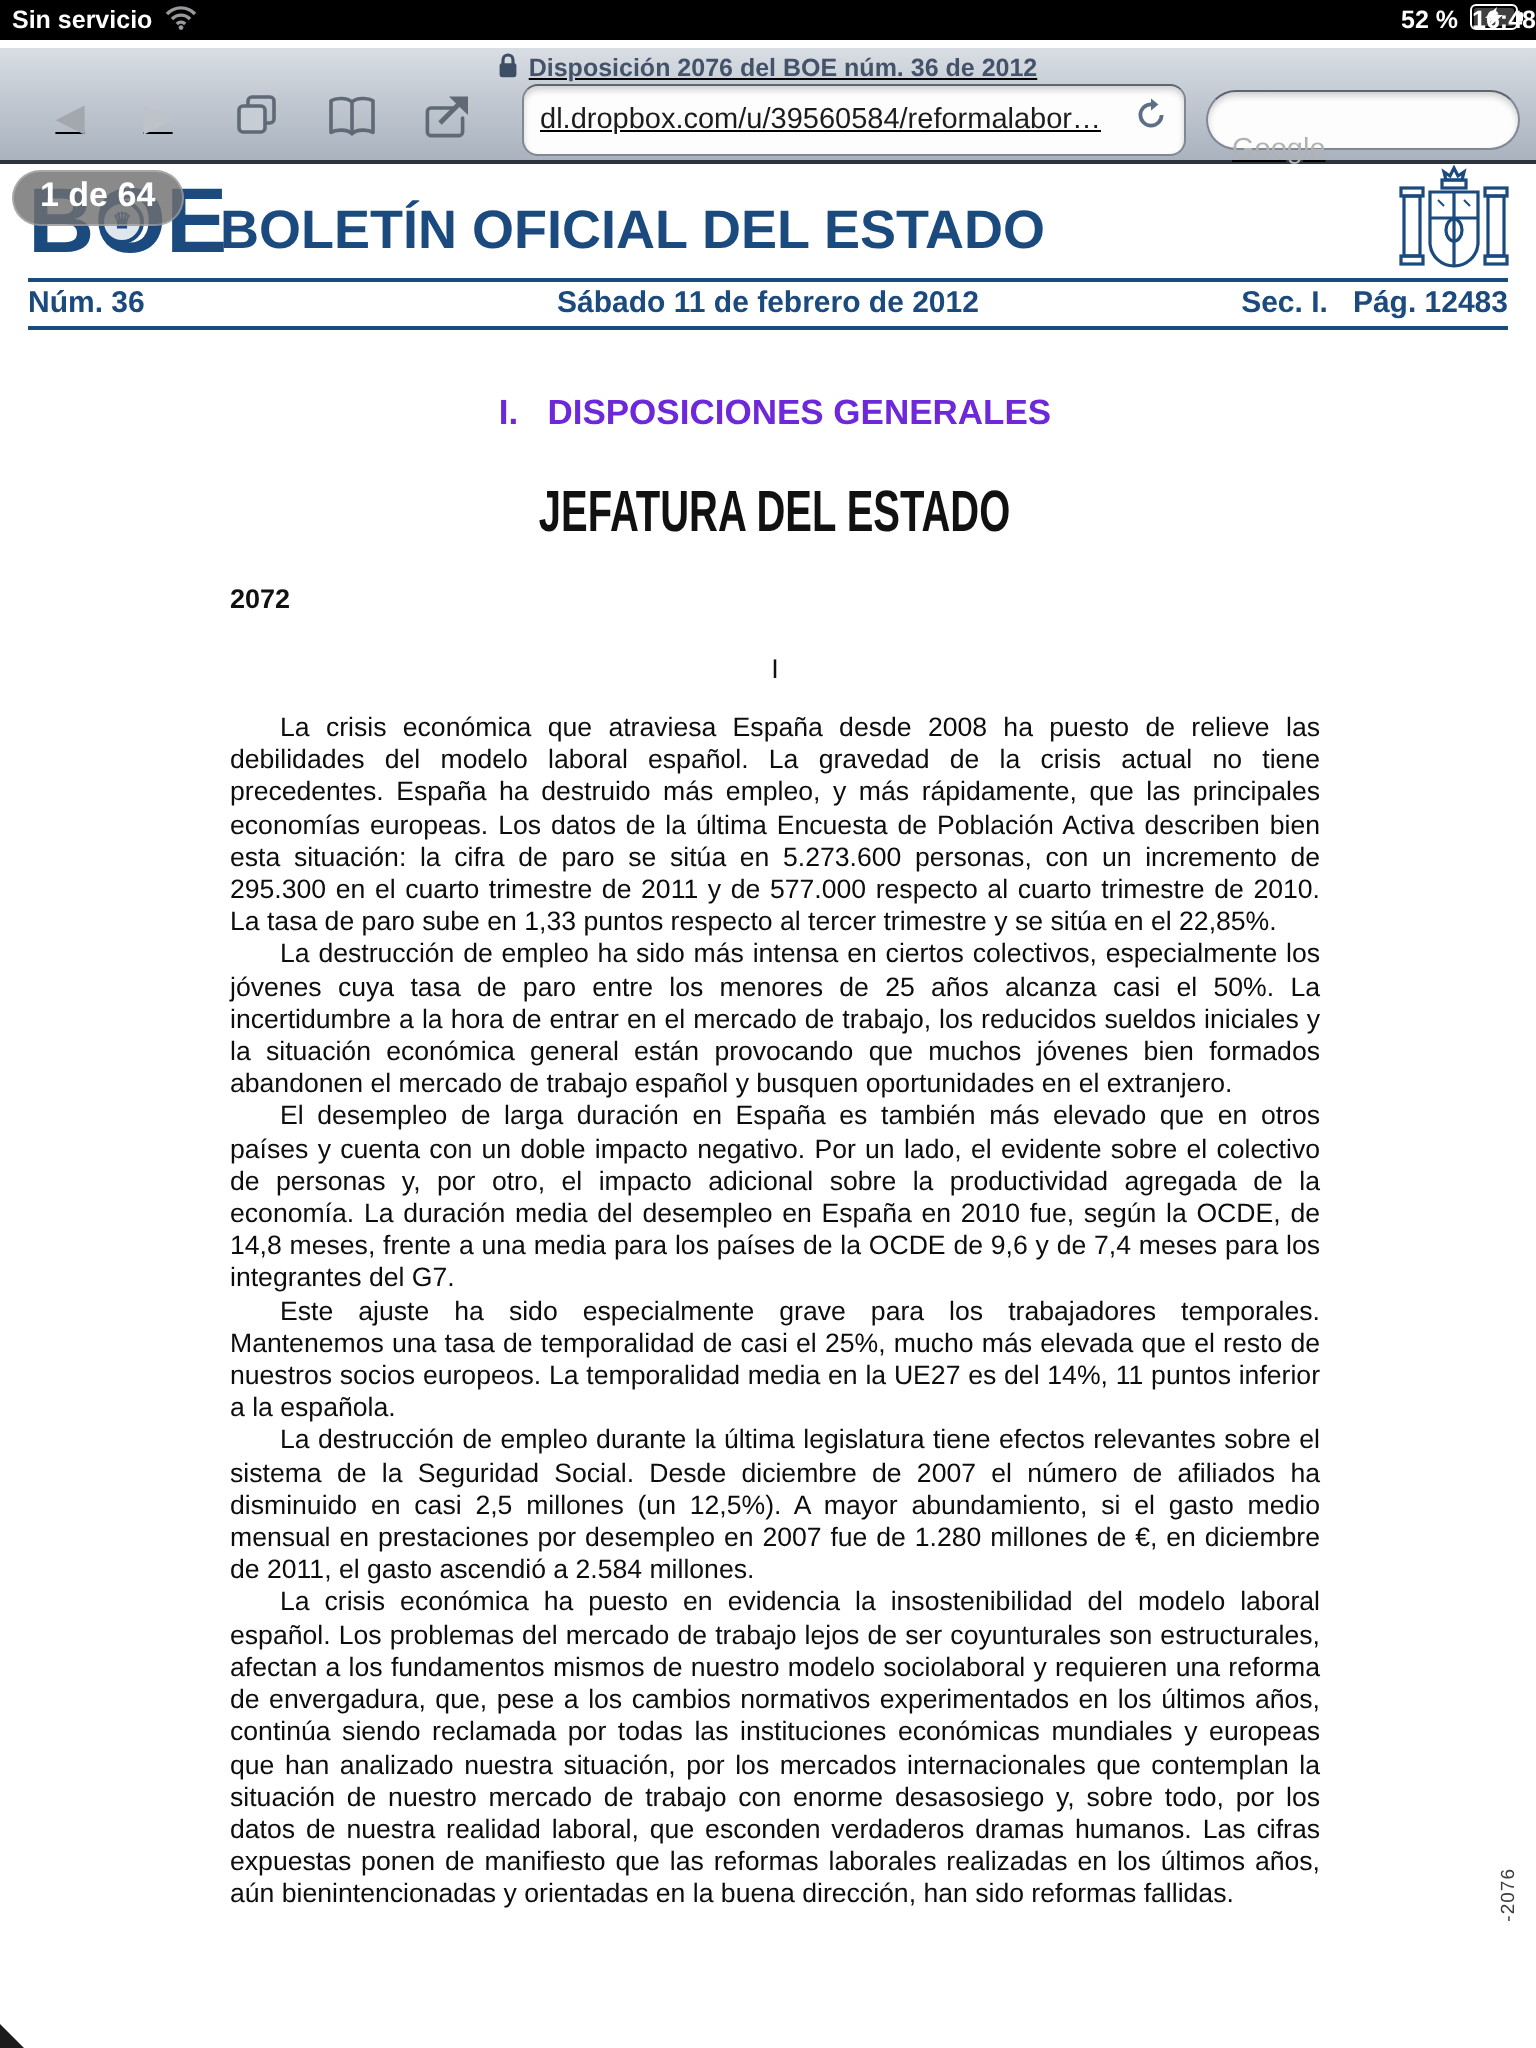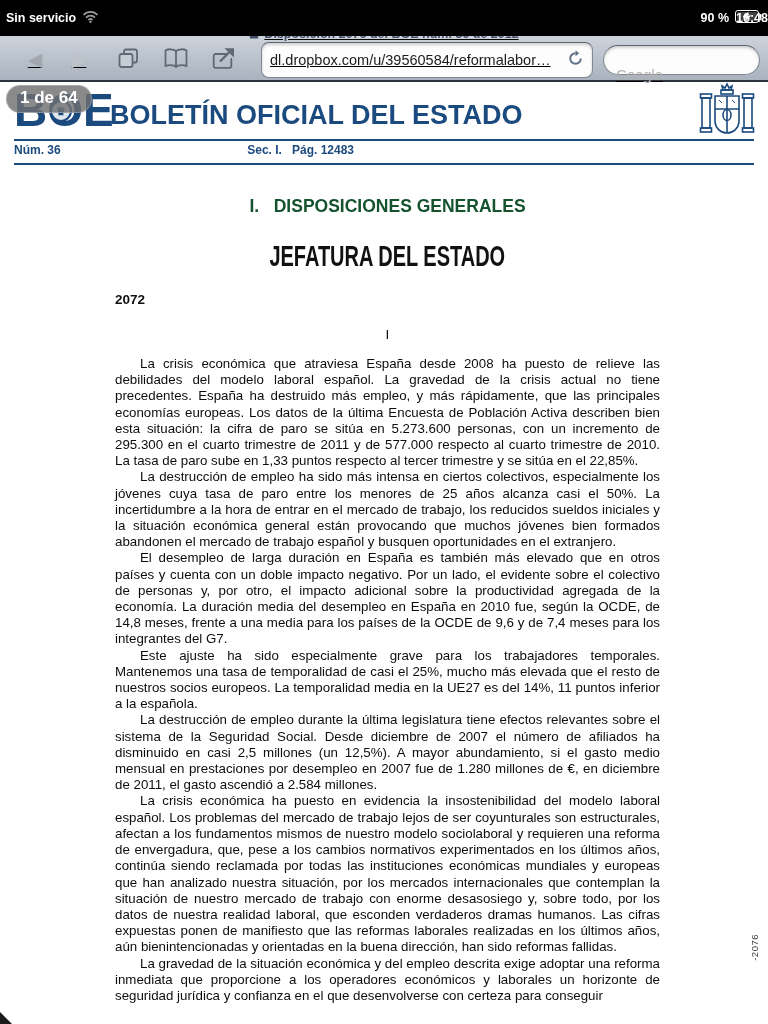--- a/index.html
+++ b/index.html
@@ -1,21 +1,21 @@
 <!DOCTYPE html>
 <html><head>
 <meta charset="utf-8">
 <style>
   * { margin:0; padding:0; box-sizing:border-box; }
   html,body { width:768px; height:1024px; overflow:hidden; background:#000;
               font-family:"Liberation Sans", sans-serif; }
   .screen { position:relative; width:768px; height:1024px; background:#fff; }
 
   
-  .status-bar { position:absolute; top:0; left:0; width:768px; height:36px; background:#000;
+  .status-bar { position:absolute; top:0; left:0; width:768px; height:20px; background:#000;
     color:#fff; display:flex; align-items:center; justify-content:space-between;
     padding:0 6px; font-size:12.5px; font-weight:bold; z-index:30; }
   .sb-group { display:flex; align-items:center; gap:6px; }
   .sb-center { position:absolute; left:0; right:0; text-align:right; pointer-events:none; }
 
   
   .chrome { position:absolute; top:24px; left:0; width:768px; height:58px;
     background:linear-gradient(#d9dee4, #c2c9d2 45%, #a9b2be);
     border-bottom:2px solid #2c333c; z-index:20;text-decoration:underline; }
   .title-row { height:17px; display:flex; align-items:center; justify-content:center; gap:5px;
@@ -53,26 +53,26 @@
 
   .masthead { position:absolute; left:110px; right:80px; top:20px; text-align:left;
     font-size:27px; font-weight:bold; color:#1b4a7e; white-space:nowrap; }
 
   .arms { position:absolute; right:13px; top:2px; }
 
   .rule { position:absolute; left:14px; right:14px; height:2px; background:#1b4a7e; }
   .rule1 { top:59px; } .rule2 { top:83px; }
 
   .meta-row { position:absolute; left:14px; right:14px; top:63px; display:flex;
-    align-items:flex-end; color:#1b4a7e; font-weight:bold; font-size:12px; }
+    align-items:flex-end; color:#1b4a7e; font-weight:bold; font-size:15px; }
   .meta-left { width:170px; } .meta-center { flex:1; text-align:center; }
   .meta-right { width:170px; text-align:right; }
 
   .doc-body { position:absolute; left:115px; top:116px; width:545px; }
-  .h-section { text-align:center; font-size:17.5px; font-weight:bold; color:#14532d;
+  .h-section { text-align:center; font-size:17.5px; font-weight:bold; color:#6d28d9;
     margin-bottom:24px; }
   .h-dept { text-align:center; margin-bottom:20px; }
   .h-dept span { display:inline-block; font-size:27px; font-weight:bold;
     transform:scale(0.74, 1.08); transform-origin:center; white-space:nowrap; }
   .item-row { display:flex; margin-bottom:20px; }
   .item-num { width:71px; font-weight:bold; font-size:13.5px; }
   .item-title { flex:1; font-style:italic; font-size:13.4px; line-height:16.4px;
     text-align:justify; }
   .part-marker { text-align:center; font-size:13.5px; margin-bottom:14px; }
   .par { font-size:13.3px; line-height:16.2px; text-align:justify;
@@ -98,21 +98,21 @@
         <svg width="17" height="13" viewBox="0 0 17 13">
           <path d="M1.5,5 A9.5,9.5 0 0 1 15.5,5" fill="none" stroke="#98989d" stroke-width="1.7"></path>
           <path d="M4,7.6 A6,6 0 0 1 13,7.6" fill="none" stroke="#98989d" stroke-width="1.7"></path>
           <path d="M6.4,10 A3,3 0 0 1 10.6,10" fill="none" stroke="#98989d" stroke-width="1.7"></path>
           <circle cx="8.5" cy="11.8" r="1.2" fill="#98989d"></circle>
         </svg>
       </span>
     </div>
     <div class="sb-center">16:48</div>
     <div class="sb-group">
-      <span>90 %</span>
+      <span>52 %</span>
       <span>
         <svg width="27" height="13" viewBox="0 0 27 13">
           <rect x="0.5" y="0.5" width="23" height="12" rx="2.5" fill="none" stroke="#fff" stroke-width="1"></rect>
           <rect x="2" y="2" width="20" height="9" rx="1.5" fill="#fff" opacity="0.25"></rect>
           <rect x="24.5" y="4" width="2" height="5" rx="1" fill="#fff"></rect>
           <polygon points="13.5,1.5 7.5,7 11,7 9.5,11.5 16.5,5.5 12.5,5.5" fill="#fff"></polygon>
         </svg>
       </span>
     </div>
   </div>
@@ -196,39 +196,39 @@
           <rect x="43.5" y="12" width="11" height="4"></rect>
           <rect x="43.5" y="46" width="11" height="4"></rect>
           <path d="M20,18 l3,3 M33,18 l3,3" stroke-width="1"></path>
         </g>
       </svg>
     </div>
 
     <div class="rule rule1"></div>
     <div class="meta-row">
       <span class="meta-left">Núm. 36</span>
+      <span class="meta-center">Sábado 11 de febrero de 2012</span>
       <span class="meta-right">Sec. I.&nbsp;&nbsp;&nbsp;Pág. 12483</span>
     </div>
     <div class="rule rule2"></div>
 
     <div class="doc-body">
       <div class="h-section">I.&nbsp;&nbsp;&nbsp;DISPOSICIONES GENERALES</div>
       <div class="h-dept">
         <span>JEFATURA DEL ESTADO</span>
       </div>
       <div class="item-row">
         <span class="item-num">2072</span>
       </div>
       <div class="part-marker">I</div>
       <p class="par">La crisis económica que atraviesa España desde 2008 ha puesto de relieve las debilidades del modelo laboral español. La gravedad de la crisis actual no tiene precedentes. España ha destruido más empleo, y más rápidamente, que las principales economías europeas. Los datos de la última Encuesta de Población Activa describen bien esta situación: la cifra de paro se sitúa en 5.273.600 personas, con un incremento de 295.300 en el cuarto trimestre de 2011 y de 577.000 respecto al cuarto trimestre de 2010. La tasa de paro sube en 1,33 puntos respecto al tercer trimestre y se sitúa en el 22,85%.</p>
       <p class="par">La destrucción de empleo ha sido más intensa en ciertos colectivos, especialmente los jóvenes cuya tasa de paro entre los menores de 25 años alcanza casi el 50%. La incertidumbre a la hora de entrar en el mercado de trabajo, los reducidos sueldos iniciales y la situación económica general están provocando que muchos jóvenes bien formados abandonen el mercado de trabajo español y busquen oportunidades en el extranjero.</p>
       <p class="par">El desempleo de larga duración en España es también más elevado que en otros países y cuenta con un doble impacto negativo. Por un lado, el evidente sobre el colectivo de personas y, por otro, el impacto adicional sobre la productividad agregada de la economía. La duración media del desempleo en España en 2010 fue, según la OCDE, de 14,8 meses, frente a una media para los países de la OCDE de 9,6 y de 7,4 meses para los integrantes del G7.</p>
       <p class="par">Este ajuste ha sido especialmente grave para los trabajadores temporales. Mantenemos una tasa de temporalidad de casi el 25%, mucho más elevada que el resto de nuestros socios europeos. La temporalidad media en la UE27 es del 14%, 11 puntos inferior a la española.</p>
       <p class="par">La destrucción de empleo durante la última legislatura tiene efectos relevantes sobre el sistema de la Seguridad Social. Desde diciembre de 2007 el número de afiliados ha disminuido en casi 2,5 millones (un 12,5%). A mayor abundamiento, si el gasto medio mensual en prestaciones por desempleo en 2007 fue de 1.280 millones de €, en diciembre de 2011, el gasto ascendió a 2.584 millones.</p>
       <p class="par">La crisis económica ha puesto en evidencia la insostenibilidad del modelo laboral español. Los problemas del mercado de trabajo lejos de ser coyunturales son estructurales, afectan a los fundamentos mismos de nuestro modelo sociolaboral y requieren una reforma de envergadura, que, pese a los cambios normativos experimentados en los últimos años, continúa siendo reclamada por todas las instituciones económicas mundiales y europeas que han analizado nuestra situación, por los mercados internacionales que contemplan la situación de nuestro mercado de trabajo con enorme desasosiego y, sobre todo, por los datos de nuestra realidad laboral, que esconden verdaderos dramas humanos. Las cifras expuestas ponen de manifiesto que las reformas laborales realizadas en los últimos años, aún bienintencionadas y orientadas en la buena dirección, han sido reformas fallidas.</p>
-      <p class="par">La gravedad de la situación económica y del empleo descrita exige adoptar una reforma inmediata que proporcione a los operadores económicos y laborales un horizonte de seguridad jurídica y confianza en el que desenvolverse con certeza para conseguir</p>
     </div>
 
     <div class="cve">-2076</div>
     <div class="corner-mark"></div>
   </div>
 
 </div>
 
 </body></html>

